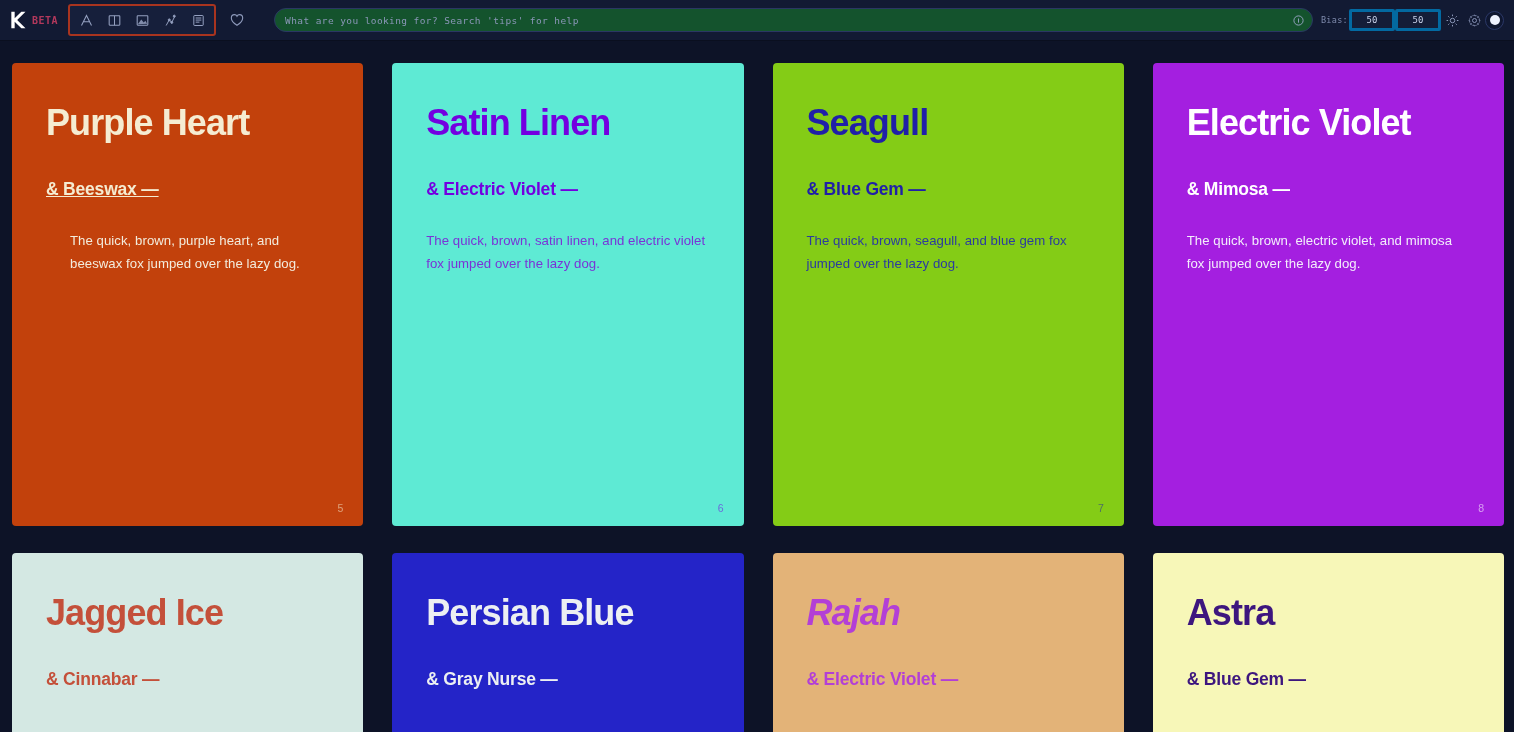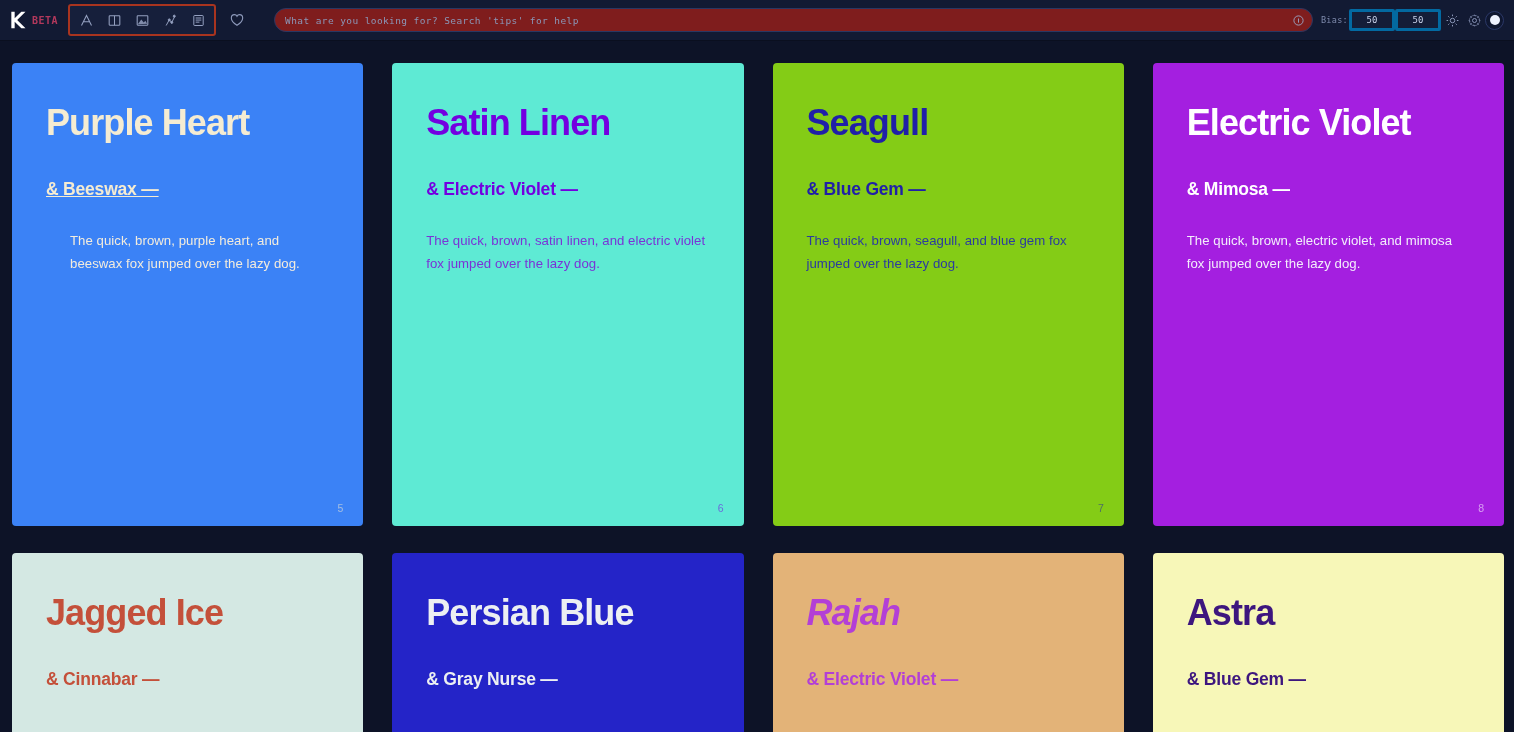--- a/index.html
+++ b/index.html
@@ -42,21 +42,21 @@
   .fav-btn{
     width:30px; height:24px; margin-left:6px;
     display:flex; align-items:center; justify-content:center;
     color:#8d99ba; cursor:pointer;
   }
 
   .search-wrap{
     flex:1; margin-left:22px; margin-right:8px;
     height:24px; position:relative;
     border:1px solid #2a3763; border-radius:12px;
-    background:#7f1d1d;
+    background:#14532d;
     display:flex; align-items:center;
   }
   .search-input{
     flex:1; height:100%; border:none; outline:none; background:transparent;
     color:#cfd7ec; font-size:9.5px; letter-spacing:.4px;
     padding:0 10px;
     font-family:"DejaVu Sans Mono", monospace;
   }
   .search-input::placeholder{ color:#8b97b8; }
   .info-icon{
@@ -199,21 +199,21 @@
         <circle cx="12" cy="12" r="8.3" opacity=".55"></circle>
       </svg>
     </div>
     <div class="round-toggle">
       <i></i>
     </div>
   </div>
 </div>
 
 <div id="grid">
-    <div class="card" style="background: #3b82f6;">
+    <div class="card" style="background: #c2410c;">
       <h2 style="color: rgb(245, 236, 210);">Purple Heart</h2>
       <h3 style="color: rgb(245, 236, 210); text-decoration: underline;">&amp; Beeswax —</h3>
       <p style="color: rgb(243, 236, 221); margin-left: 24px;">The quick, brown, purple heart, and beeswax fox jumped over the lazy dog.</p>
       <span class="idx" style="color: rgb(245, 236, 210);">5</span>
     </div>
     <div class="card" style="background: #5eead4;">
       <h2 style="color: rgb(115, 0, 224);">Satin Linen</h2>
       <h3 style="color: rgb(115, 0, 224);">&amp; Electric Violet —</h3>
       <p style="color: rgb(122, 51, 214);">The quick, brown, satin linen, and electric violet fox jumped over the lazy dog.</p>
       <span class="idx" style="color: rgb(115, 0, 224);">6</span>

